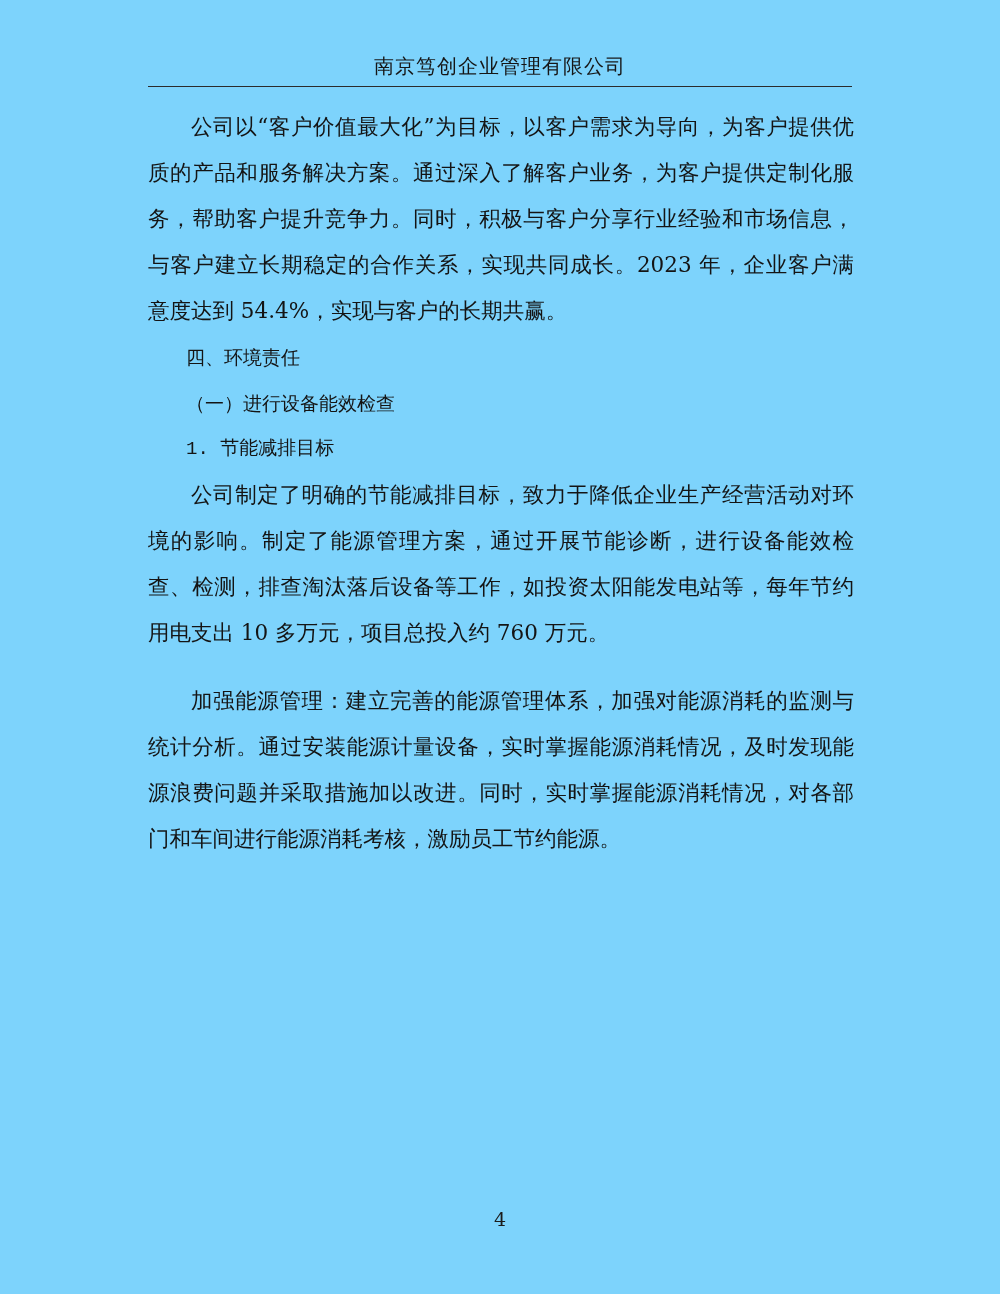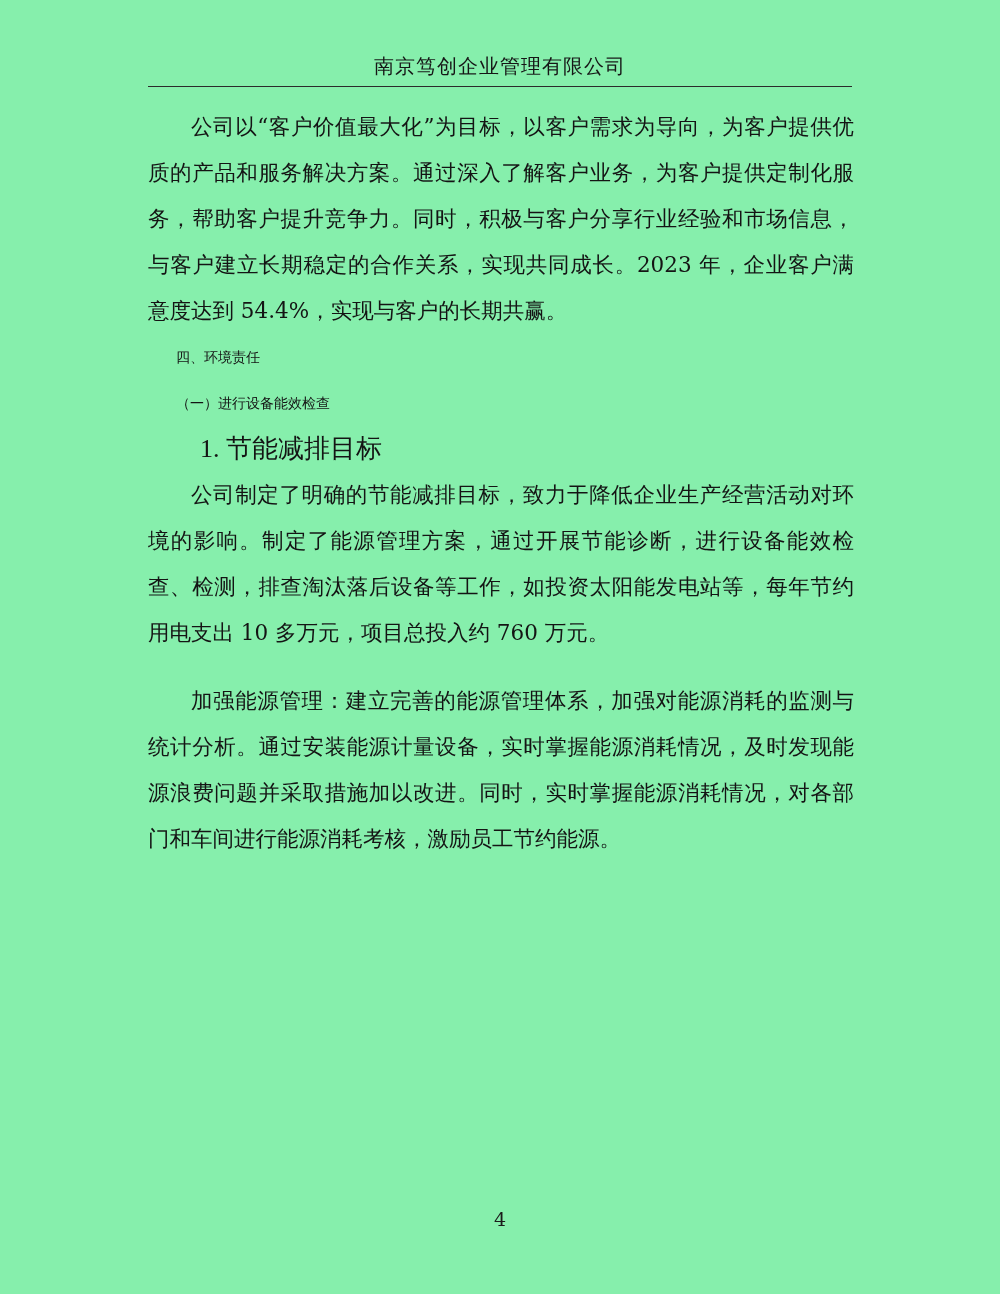--- a/index.html
+++ b/index.html
@@ -14,21 +14,21 @@
     color: #1a1a1a;
     position: relative;
     overflow: hidden;
   }
   .page {
     position: absolute;
     left: 0;
     top: 0;
     width: 1000px;
     height: 1294px;
-    background: #86efac;
+    background: #7dd3fc;
   }
   .header {
     position: absolute;
     left: 148px;
     top: 52px;
     width: 704px;
     text-align: center;
   }
   .header-title {
     font-family: "DejaVu Serif", "Liberation Serif", serif;
@@ -53,32 +53,32 @@
     font-size: 21.5px;
     line-height: 46px;
     text-align: justify;
     text-justify: inter-ideograph;
     text-indent: 2em;
     font-family: "DejaVu Serif", "Liberation Serif", serif;
     color: #141414;
   }
   p.heading {
     margin: 0;
-    font-size: 14px;
+    font-size: 19px;
     line-height: 46px;
     text-indent: 2em;
     font-family: "DejaVu Serif", "Liberation Serif", serif;
     color: #141414;
   }
   p.subheading {
     margin: 0;
-    font-size: 26px;
+    font-size: 19px;
     line-height: 46px;
     text-indent: 2em;
-    font-family: Liberation Serif, serif;
+    font-family: Liberation Mono, monospace;
     color: #141414;
   }
   .gap-small { height: 8px; }
   .gap-med { height: 14px; }
   .footer {
     position: absolute;
     left: 0;
     top: 1208px;
     width: 1000px;
     text-align: center;

